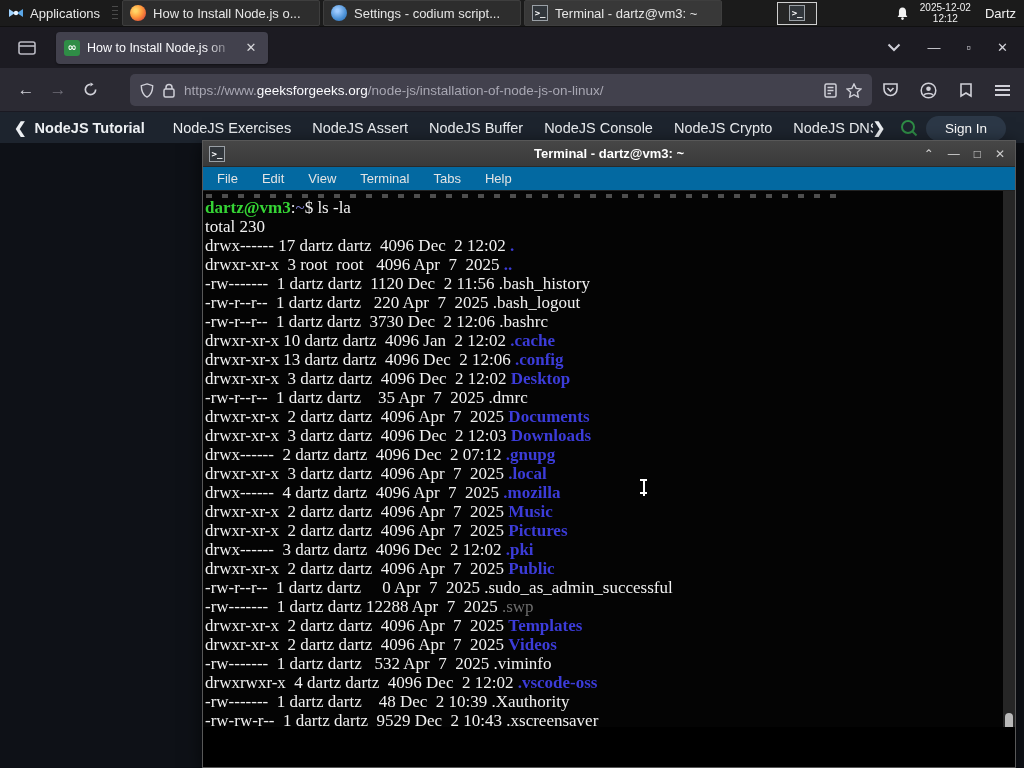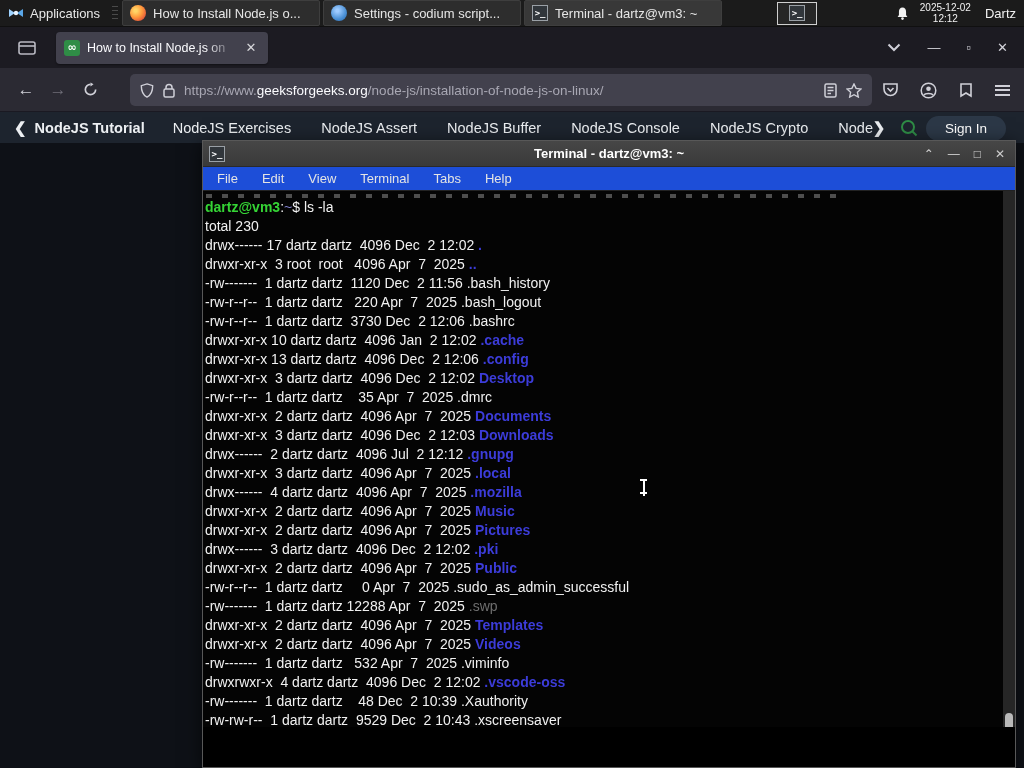--- a/index.html
+++ b/index.html
@@ -60,43 +60,43 @@
   #url-text .domain { color:#fbfbfe; }
   #nav-right-icons { position:absolute; right:14px; top:74px; height:32px; display:flex;
     align-items:center; gap:21px; }
   .hamburger { width:15px; height:11px; border-top:2px solid #d0d0d8; border-bottom:2px solid #d0d0d8; }
   .hamburger::after { content:""; display:block; margin-top:2.5px; border-top:2px solid #d0d0d8; }
 
   
   #gfgbar { position:absolute; left:0; top:112px; width:1024px; height:31px; background:#1d242e;
     display:flex; align-items:center; color:#eceff2; font-size:14.5px; }
   #gfg-back { display:flex; align-items:center; gap:8px; margin-left:14px; font-weight:bold; }
-  #gfg-items { display:flex; gap:30px; margin-left:28px; white-space:nowrap; overflow:hidden; width:700px; }
+  #gfg-items { display:flex; gap:21px; margin-left:28px; white-space:nowrap; overflow:hidden; width:700px; }
   .gfg-chev { font-weight:bold; font-size:15px; }
   #gfg-search { margin-left:2px; }
   #signin-btn { position:absolute; right:18px; top:116px; width:80px; height:25px; background:#2c3847;
     border-radius:13px; color:#fff; font-size:13.5px; text-align:center; line-height:25px; }
 
   #page-bg { position:absolute; left:0; top:143px; width:1024px; height:625px; background:#0e1117; }
 
   
   #term-win { position:absolute; left:202px; top:140px; width:814px; height:628px;
     background:#000; border:1px solid #585858; box-shadow:0 4px 18px rgba(0,0,0,.65); z-index:40; }
   #term-titlebar { position:relative; height:26px; background:linear-gradient(#464646,#3a3a3a);
     display:flex; align-items:center; border-bottom:1px solid #2a2a2a; }
   #term-title { position:absolute; left:0; right:0; text-align:center; color:#fff; font-weight:bold;
     font-size:13px; }
   #term-titlebar .ticon { margin-left:6px; z-index:2; }
   #term-title-btns { margin-left:auto; display:flex; gap:14px; padding-right:10px; z-index:2;
     color:#cfcfcf; font-size:12px; align-items:center; }
-  #term-menubar { height:24px; background:#1d4ed8; display:flex; align-items:center; gap:24px;
+  #term-menubar { height:24px; background:#0369a1; display:flex; align-items:center; gap:24px;
     padding-left:14px; border-bottom:1px solid #222; }
   .menu-item { color:#e4e4e4; font-size:13px; }
   #term-body { position:relative; height:536px; background:#040404; overflow:hidden;
-    font-family:Liberation Sans, sans-serif; font-size:14px; line-height:19px; color:#f1f1f1;
+    font-family:Liberation Serif, serif; font-size:17px; line-height:19px; color:#f1f1f1;
     padding:3px 0 0 2px; }
   #term-sliver { height:4px; margin-left:1px; width:640px;
     background:repeating-linear-gradient(90deg,#8a8a8a 0 6px,transparent 6px 16px); opacity:.55; }
   .term-line { white-space:pre; }
   .t-dir { color:#3c3cd9; font-weight:bold; }
   .t-dim { color:#6e6e6e; }
   .p-user { color:#35d435; font-weight:bold; }
   .p-path { color:#8282d2; }
   #term-scrollbar { position:absolute; right:0; top:0; width:12px; height:576px; background:#262626; }
   #term-thumb { position:absolute; right:2px; bottom:8px; width:8px; height:46px; background:#b9b9b9;
@@ -270,21 +270,21 @@
         <div class="term-line"><span>drwxr-xr-x  3 root  root   4096 Apr  7  2025 </span><span class="t-dir">..</span></div>
         <div class="term-line"><span>-rw-------  1 dartz dartz  1120 Dec  2 11:56 </span><span class="">.bash_history</span></div>
         <div class="term-line"><span>-rw-r--r--  1 dartz dartz   220 Apr  7  2025 </span><span class="">.bash_logout</span></div>
         <div class="term-line"><span>-rw-r--r--  1 dartz dartz  3730 Dec  2 12:06 </span><span class="">.bashrc</span></div>
         <div class="term-line"><span>drwxr-xr-x 10 dartz dartz  4096 Jan  2 12:02 </span><span class="t-dir">.cache</span></div>
         <div class="term-line"><span>drwxr-xr-x 13 dartz dartz  4096 Dec  2 12:06 </span><span class="t-dir">.config</span></div>
         <div class="term-line"><span>drwxr-xr-x  3 dartz dartz  4096 Dec  2 12:02 </span><span class="t-dir">Desktop</span></div>
         <div class="term-line"><span>-rw-r--r--  1 dartz dartz    35 Apr  7  2025 </span><span class="">.dmrc</span></div>
         <div class="term-line"><span>drwxr-xr-x  2 dartz dartz  4096 Apr  7  2025 </span><span class="t-dir">Documents</span></div>
         <div class="term-line"><span>drwxr-xr-x  3 dartz dartz  4096 Dec  2 12:03 </span><span class="t-dir">Downloads</span></div>
-        <div class="term-line"><span>drwx------  2 dartz dartz  4096 Jul  2 12:12 </span><span class="t-dir">.gnupg</span></div>
+        <div class="term-line"><span>drwx------  2 dartz dartz  4096 Dec  2 07:12 </span><span class="t-dir">.gnupg</span></div>
         <div class="term-line"><span>drwxr-xr-x  3 dartz dartz  4096 Apr  7  2025 </span><span class="t-dir">.local</span></div>
         <div class="term-line"><span>drwx------  4 dartz dartz  4096 Apr  7  2025 </span><span class="t-dir">.mozilla</span></div>
         <div class="term-line"><span>drwxr-xr-x  2 dartz dartz  4096 Apr  7  2025 </span><span class="t-dir">Music</span></div>
         <div class="term-line"><span>drwxr-xr-x  2 dartz dartz  4096 Apr  7  2025 </span><span class="t-dir">Pictures</span></div>
         <div class="term-line"><span>drwx------  3 dartz dartz  4096 Dec  2 12:02 </span><span class="t-dir">.pki</span></div>
         <div class="term-line"><span>drwxr-xr-x  2 dartz dartz  4096 Apr  7  2025 </span><span class="t-dir">Public</span></div>
         <div class="term-line"><span>-rw-r--r--  1 dartz dartz     0 Apr  7  2025 </span><span class="">.sudo_as_admin_successful</span></div>
         <div class="term-line"><span>-rw-------  1 dartz dartz 12288 Apr  7  2025 </span><span class="t-dim">.swp</span></div>
         <div class="term-line"><span>drwxr-xr-x  2 dartz dartz  4096 Apr  7  2025 </span><span class="t-dir">Templates</span></div>
         <div class="term-line"><span>drwxr-xr-x  2 dartz dartz  4096 Apr  7  2025 </span><span class="t-dir">Videos</span></div>

